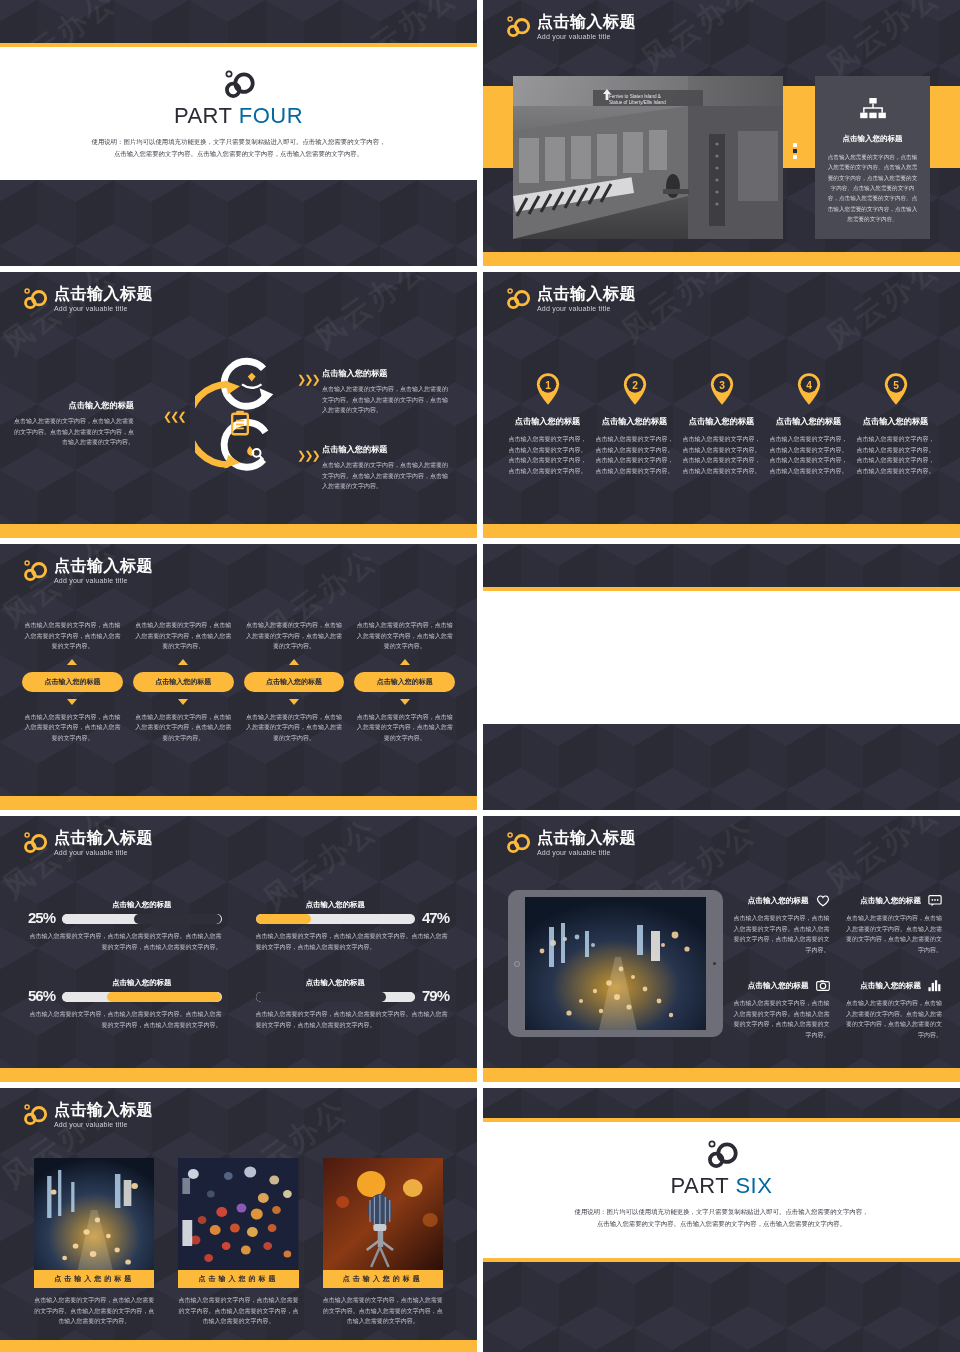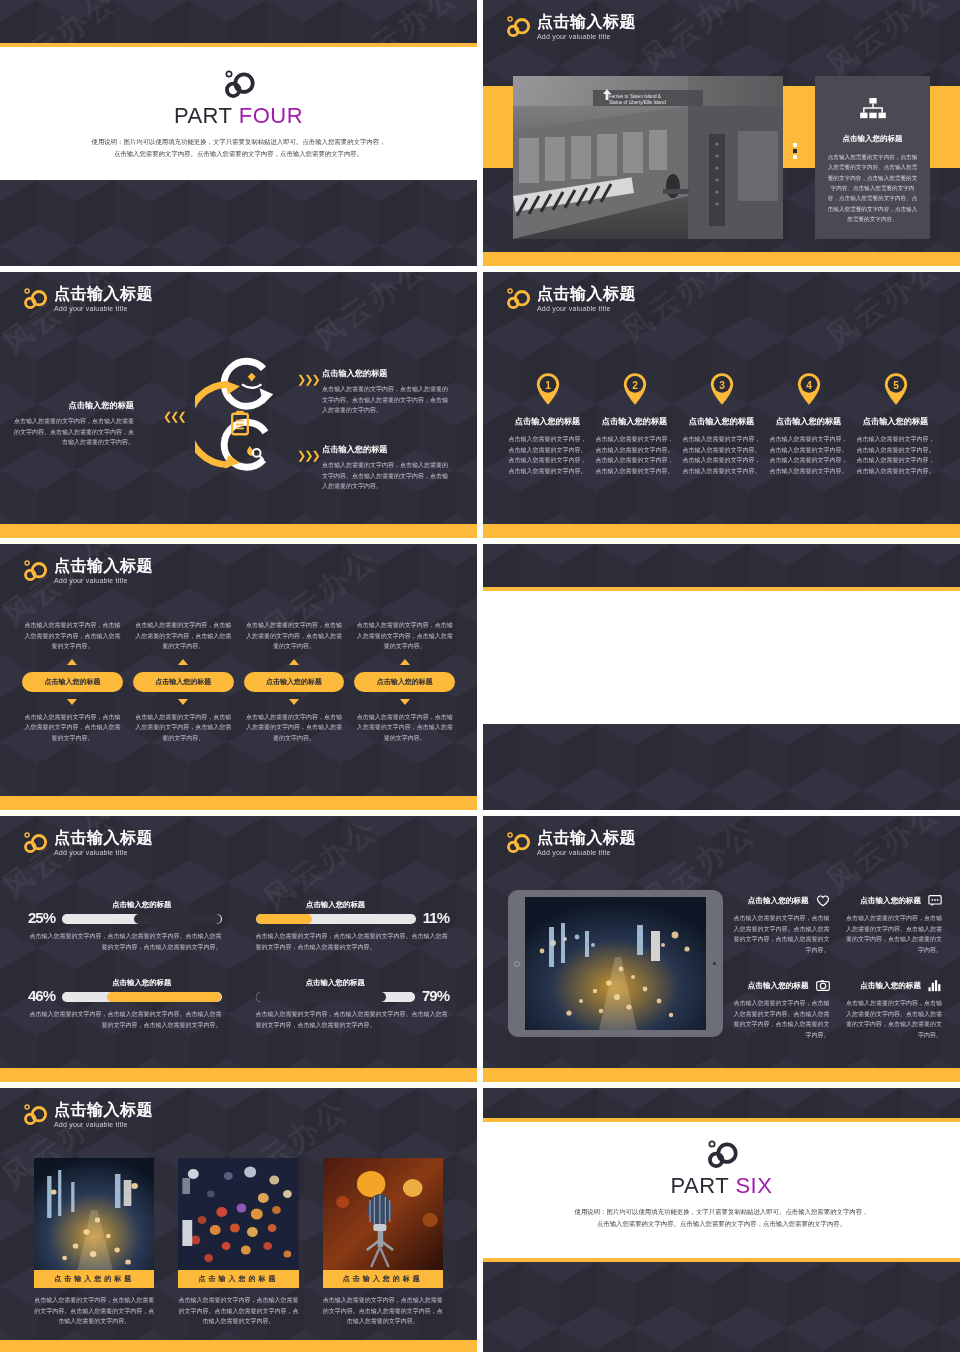--- a/index.html
+++ b/index.html
@@ -53,21 +53,21 @@
   
   .sect{ background:#fff; }
   .sect .band-top{ position:absolute; left:0; right:0; top:0; height:47px; overflow:hidden;}
   .sect .band-bot{ position:absolute; left:0; right:0; bottom:0; height:86px; overflow:hidden;}
   .sect .rule{ position:absolute; left:0; right:0; height:4px; background:#fdb93a; }
   .sect .rule.t{ top:43px; } .sect .rule.b{ bottom:82px; }
   .sect .core{ position:absolute; left:0; right:0; top:47px; bottom:86px;
      display:flex; flex-direction:column; align-items:center; justify-content:center; }
   .sect .mark{ width:40px;height:34px; margin-bottom:2px;}
   .sect .ptitle{ font-size:22px; font-weight:400; letter-spacing:.5px; color:#2b2b35; margin-bottom:7px;}
-  .sect .ptitle .hl{ color:#a21caf; }
+  .sect .ptitle .hl{ color:#0369a1; }
   .sect .pdesc{ width:300px; font-size:6.4px; line-height:1.85; color:#3a3a44; text-align:center;}
 
   .footbar{ position:absolute; left:0; right:0; bottom:0; height:14px; background:#fdb93a; }
 
   
   .ttl{ font-size:8.2px; font-weight:700; color:#fff; }
   .bd{ font-size:6px; line-height:1.75; color:#c9c9d2; }
 
   
   .s2-stripe{ position:absolute; left:0; right:0; top:86px; height:82px; background:#fdb93a;}
@@ -487,34 +487,34 @@
               <div class="fill lt" style="width:45%"></div>
               <div class="fill dk" style="width:55%"></div>
             </div>
           </div>
         </div>
         <div class="bd" style="text-align:right">点击输入您需要的文字内容，点击输入您需要的文字内容。点击输入您需要的文字内容，点击输入您需要的文字内容。</div>
       </div>
 
       <div class="pg-it r">
         <div class="pg-row rt">
-          <div class="pct">11%</div>
+          <div class="pct">47%</div>
           <div class="pg-mid">
             <div class="lbl">点击输入您的标题</div>
             <div class="track">
               <div class="fill or" style="width:35%"></div>
             </div>
           </div>
         </div>
         <div class="bd" style="text-align:left">点击输入您需要的文字内容，点击输入您需要的文字内容。点击输入您需要的文字内容，点击输入您需要的文字内容。</div>
       </div>
 
       <div class="pg-it l">
         <div class="pg-row">
-          <div class="pct">46%</div>
+          <div class="pct">56%</div>
           <div class="pg-mid">
             <div class="lbl">点击输入您的标题</div>
             <div class="track">
               <div class="fill lt" style="width:28%"></div>
               <div class="fill or" style="width:72%"></div>
             </div>
           </div>
         </div>
         <div class="bd" style="text-align:right">点击输入您需要的文字内容，点击输入您需要的文字内容。点击输入您需要的文字内容，点击输入您需要的文字内容。</div>
       </div>

